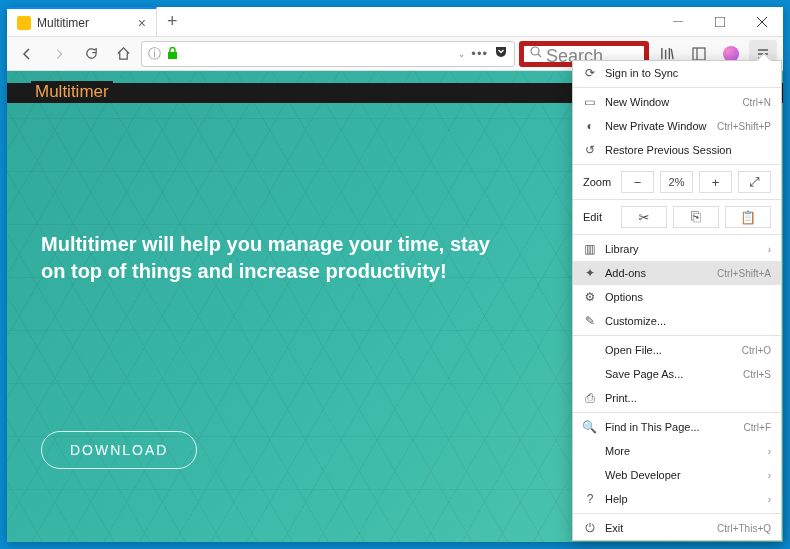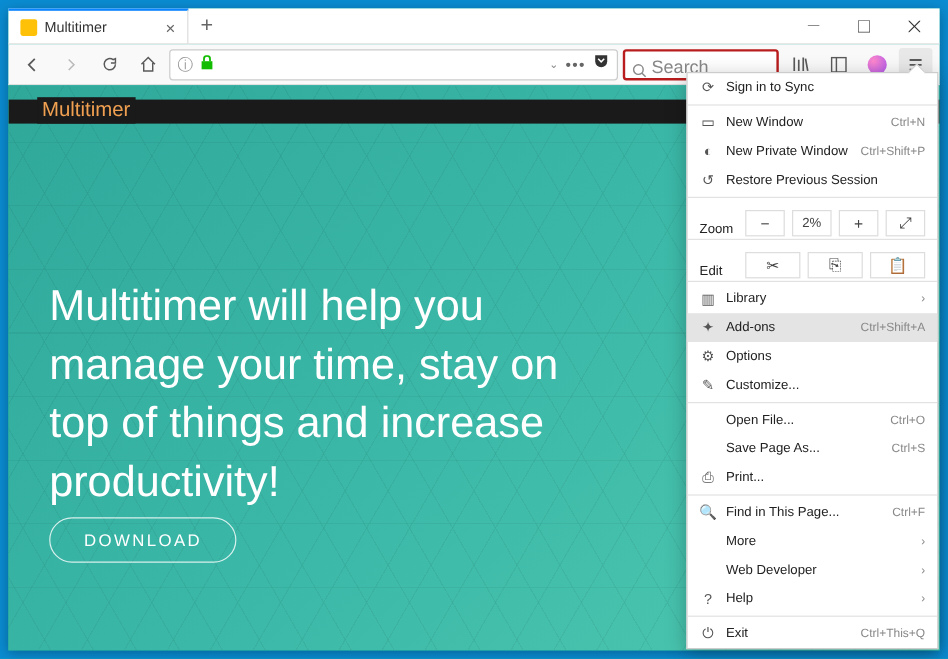--- a/index.html
+++ b/index.html
@@ -15,36 +15,36 @@
 .wincontrols div{width:42px;height:30px;display:flex;align-items:center;justify-content:center;color:#444;font-size:11px}
 .wincontrols .close{color:#fff;background:transparent}
 .wincontrols .close svg{stroke:#333}
 .toolbar{height:34px;background:#f9f9fa;display:flex;align-items:center;padding:0 6px;gap:4px;border-bottom:1px solid #e0e0e0}
 .tbtn{width:28px;height:28px;display:flex;align-items:center;justify-content:center;color:#5a5a5a;border-radius:3px}
 .urlbar{flex:1;height:26px;border:1px solid #ccc;border-radius:3px;background:#fff;display:flex;align-items:center;padding:0 6px;gap:6px}
 .urlbar .info{color:#999;font-size:13px}
 .urlbar .lock{color:#12bc00;font-size:11px}
 .urlbar .spacer{flex:1}
 .urlbar .dots{color:#666;letter-spacing:1px;font-size:13px}
-.searchbar{width:130px;height:26px;border:2px solid #b91c1c;border-radius:3px;background:#fff;display:flex;align-items:flex-end;padding:0 6px;gap:4px;color:#888;font-size:15px}
+.searchbar{width:130px;height:26px;border:5px solid #b91c1c;border-radius:3px;background:#fff;display:flex;align-items:flex-start;padding:0 6px;gap:4px;color:#888;font-size:18px}
 .content{flex:1;position:relative;background:linear-gradient(135deg,#2fa89a 0%,#3bb8a8 50%,#4ec9b0 100%);overflow:hidden}
 .cubes{position:absolute;inset:0;opacity:.15;background-image:repeating-linear-gradient(60deg,transparent 0 30px,rgba(0,0,0,.3) 30px 31px),repeating-linear-gradient(-60deg,transparent 0 30px,rgba(0,0,0,.3) 30px 31px),repeating-linear-gradient(0deg,transparent 0 52px,rgba(0,0,0,.3) 52px 53px)}
 .brandbar{position:absolute;top:12px;left:0;right:0;height:20px;background:#1a1a1a}
 .brand{position:absolute;top:10px;left:24px;color:#f0a050;font-size:17px;font-weight:300;background:#1a1a1a;padding:1px 4px}
-.hero{position:absolute;left:34px;top:160px;color:#fff;font-size:36px;font-weight:400;line-height:1.35;max-width:460px}
+.hero{position:absolute;left:34px;top:160px;color:#fff;font-size:20px;font-weight:700;line-height:1.35;max-width:460px}
 .dlbtn{position:absolute;left:34px;top:360px;border:1px solid rgba(255,255,255,.8);color:#fff;padding:10px 28px;border-radius:20px;font-size:14px;letter-spacing:2px}
 .menu{position:absolute;top:60px;right:8px;width:210px;background:#fff;border:1px solid #ccc;box-shadow:0 4px 16px rgba(0,0,0,.25);font-size:11px;color:#222}
 .menu .arrow{position:absolute;top:-6px;right:12px;width:10px;height:10px;background:#fff;border-left:1px solid #ccc;border-top:1px solid #ccc;transform:rotate(45deg)}
 .mrow{display:flex;align-items:center;height:24px;padding:0 10px;gap:8px}
 .mrow.hl{background:#e4e4e4}
 .mrow .micon{width:14px;display:flex;justify-content:center;color:#555;font-size:12px}
 .mrow .mlabel{flex:1}
 .mrow .mkey{color:#888;font-size:10px}
 .mrow .marr{color:#888;font-size:10px}
-.msplit{display:flex;align-items:flex-end;height:30px;padding:0 10px;gap:6px}
+.msplit{display:flex;align-items:center;height:30px;padding:0 10px;gap:6px}
 .msplit .lab{width:32px;font-size:11px}
 .msplit .sq{flex:1;height:22px;border:1px solid #ddd;display:flex;align-items:center;justify-content:center;font-size:13px;color:#444}
 .sep{height:1px;background:#e2e2e2;margin:2px 0}
 .avatar{width:16px;height:16px;border-radius:50%;background:radial-gradient(circle at 30% 30%,#f8c,#a5e)}
 </style>
 </head>
 <body>
 
 <div class="window">
  <div class="titlebar">

